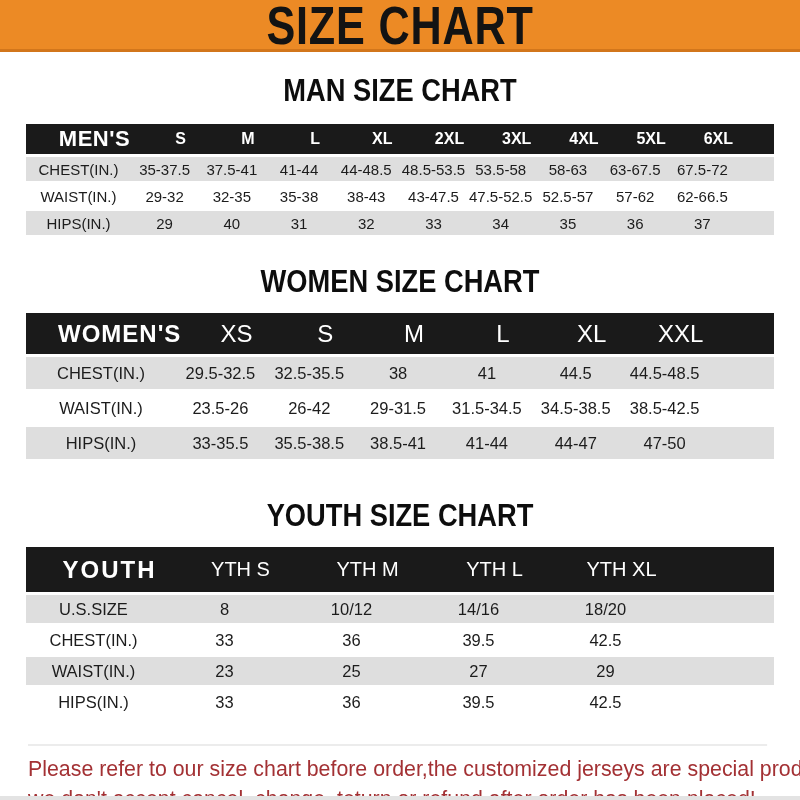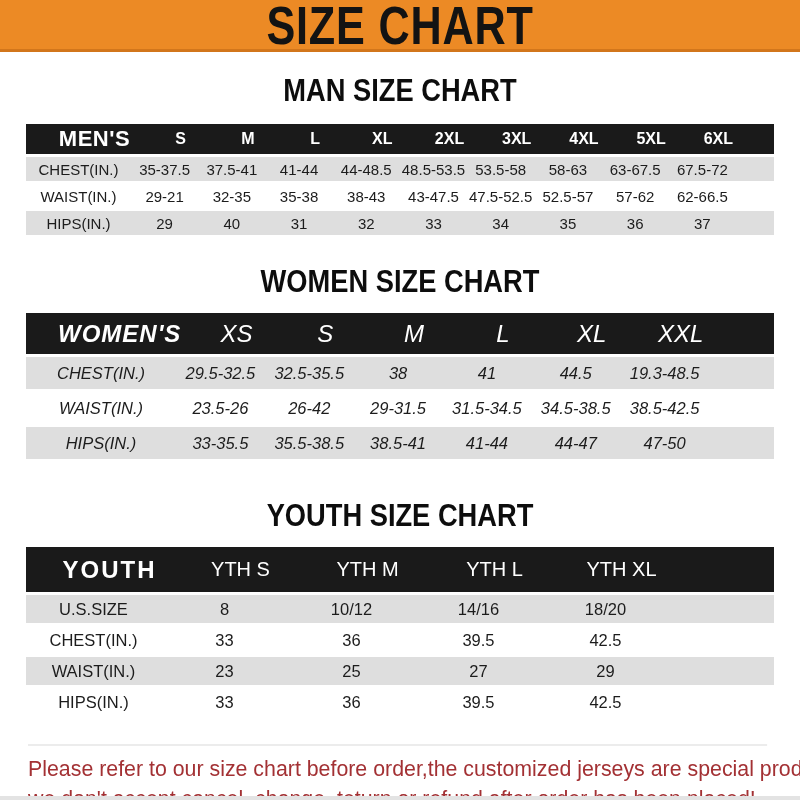--- a/index.html
+++ b/index.html
@@ -52,21 +52,21 @@
 
   
   table{
     width:748px;
     margin-left:26px;
     border-collapse:separate;
     border-spacing:0 3px;
     table-layout:fixed;
   }
   .t-men{margin-top:12px;}
-  .t-women{margin-top:10px;font-style:italic;}
+  .t-women{margin-top:10px;}
   .t-youth{margin-top:10px;}
 
   thead th{
     background:var(--hdr-bg);
     color:var(--hdr-text);
     font-weight:normal;
     text-align:center;
     vertical-align:middle;
     padding-left:32px;
   }
@@ -161,21 +161,21 @@
           <td>44-48.5</td>
           <td>48.5-53.5</td>
           <td>53.5-58</td>
           <td>58-63</td>
           <td>63-67.5</td>
           <td>67.5-72</td>
           <td></td>
         </tr>
         <tr class="plain">
           <td>WAIST(IN.)</td>
-          <td>29-21</td>
+          <td>29-32</td>
           <td>32-35</td>
           <td>35-38</td>
           <td>38-43</td>
           <td>43-47.5</td>
           <td>47.5-52.5</td>
           <td>52.5-57</td>
           <td>57-62</td>
           <td>62-66.5</td>
           <td></td>
         </tr>
@@ -220,21 +220,21 @@
         </tr>
       </thead>
       <tbody>
         <tr class="shade">
           <td>CHEST(IN.)</td>
           <td>29.5-32.5</td>
           <td>32.5-35.5</td>
           <td>38</td>
           <td>41</td>
           <td>44.5</td>
-          <td>19.3-48.5</td>
+          <td>44.5-48.5</td>
           <td></td>
         </tr>
         <tr class="plain">
           <td>WAIST(IN.)</td>
           <td>23.5-26</td>
           <td>26-42</td>
           <td>29-31.5</td>
           <td>31.5-34.5</td>
           <td>34.5-38.5</td>
           <td>38.5-42.5</td>

